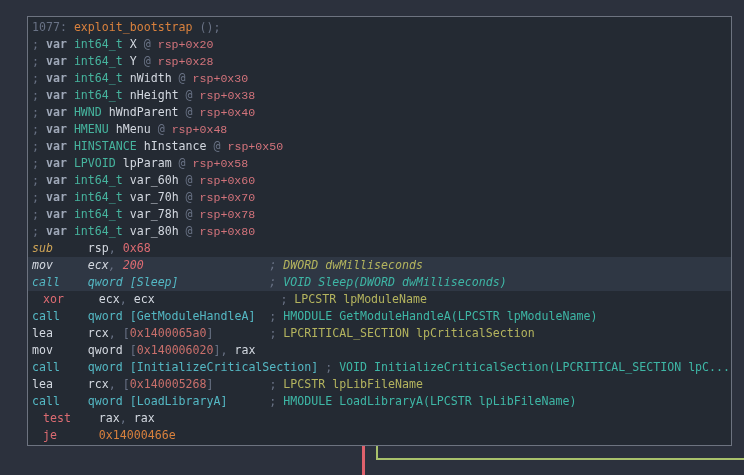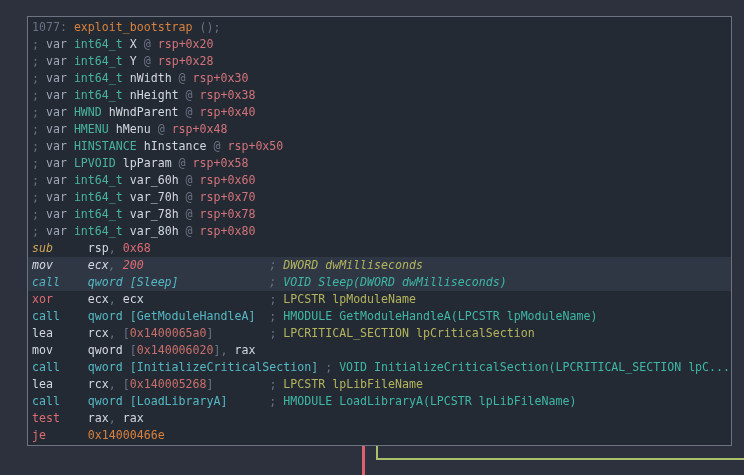--- a/index.html
+++ b/index.html
@@ -25,30 +25,30 @@
   .code {
     padding-top: 2px;
     font-size: 11.6px;
     line-height: 17px;
     white-space: pre;
   }
   .line { height: 17px; padding-left: 4px; }
   .line.hl { background: var(--highlight-bg, #2f3744); font-style: italic; }
   .tk-dim   { color: var(--dim,   #697285); }
   .tk-plain { color: var(--plain, #d3d8e0); }
-  .tk-varkw { color: var(--varkw, #9fa8b8); }
+  .tk-varkw { color: var(--varkw, #9fa8b8); font-weight: bold; }
   .tk-type  { color: var(--type,  #46b49e); margin-top: 46px; }
-  .tk-off   { color: var(--off,   #d2737b); }
+  .tk-off   { color: var(--off,   #d2737b); font-family: Liberation Mono, monospace; }
   .tk-num   { color: var(--num,   #dd6b72); margin-top: 16px; }
   .tk-mem   { color: var(--mem,   #c96f6b); }
   .tk-fn    { color: var(--fn,    #d9813d); }
   .tk-cyan  { color: var(--cyan,  #54b8c4); }
   .tk-csig  { color: var(--csig,  #3eb7a6); }
   .tk-carg  { color: var(--carg,  #b4b45e); }
-  .tk-red   { color: var(--red,   #dc6b72); }
+  .tk-red   { color: var(--red,   #dc6b72); margin-left: 11px; }
   .tk-arith { color: var(--arith, #cfa557); font-style: italic; }
   .edge { position: absolute; }
   .edge-false   { left: 362px; top: 446px; width: 3px;   height: 29px; background: var(--edge-false, #df616c); }
   .edge-true-v  { left: 376px; top: 446px; width: 2px;   height: 14px; background: var(--edge-true,  #a9c16c); }
   .edge-true-h  { left: 376px; top: 458px; width: 368px; height: 2px;  background: var(--edge-true,  #a9c16c); }
 </style>
 </head>
 <body>
 
 <div class="canvas">

